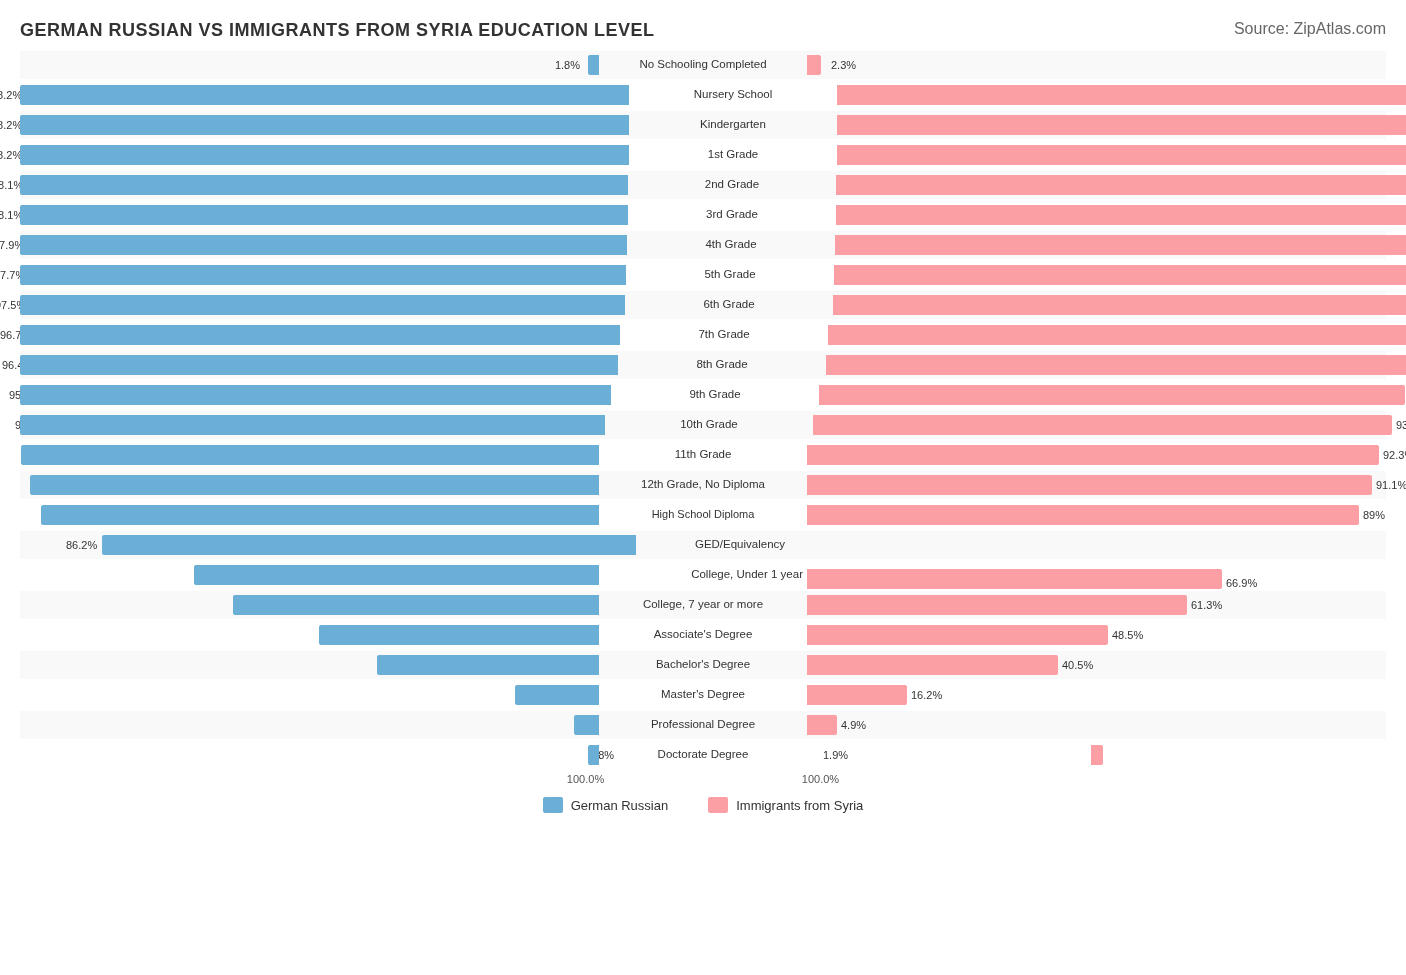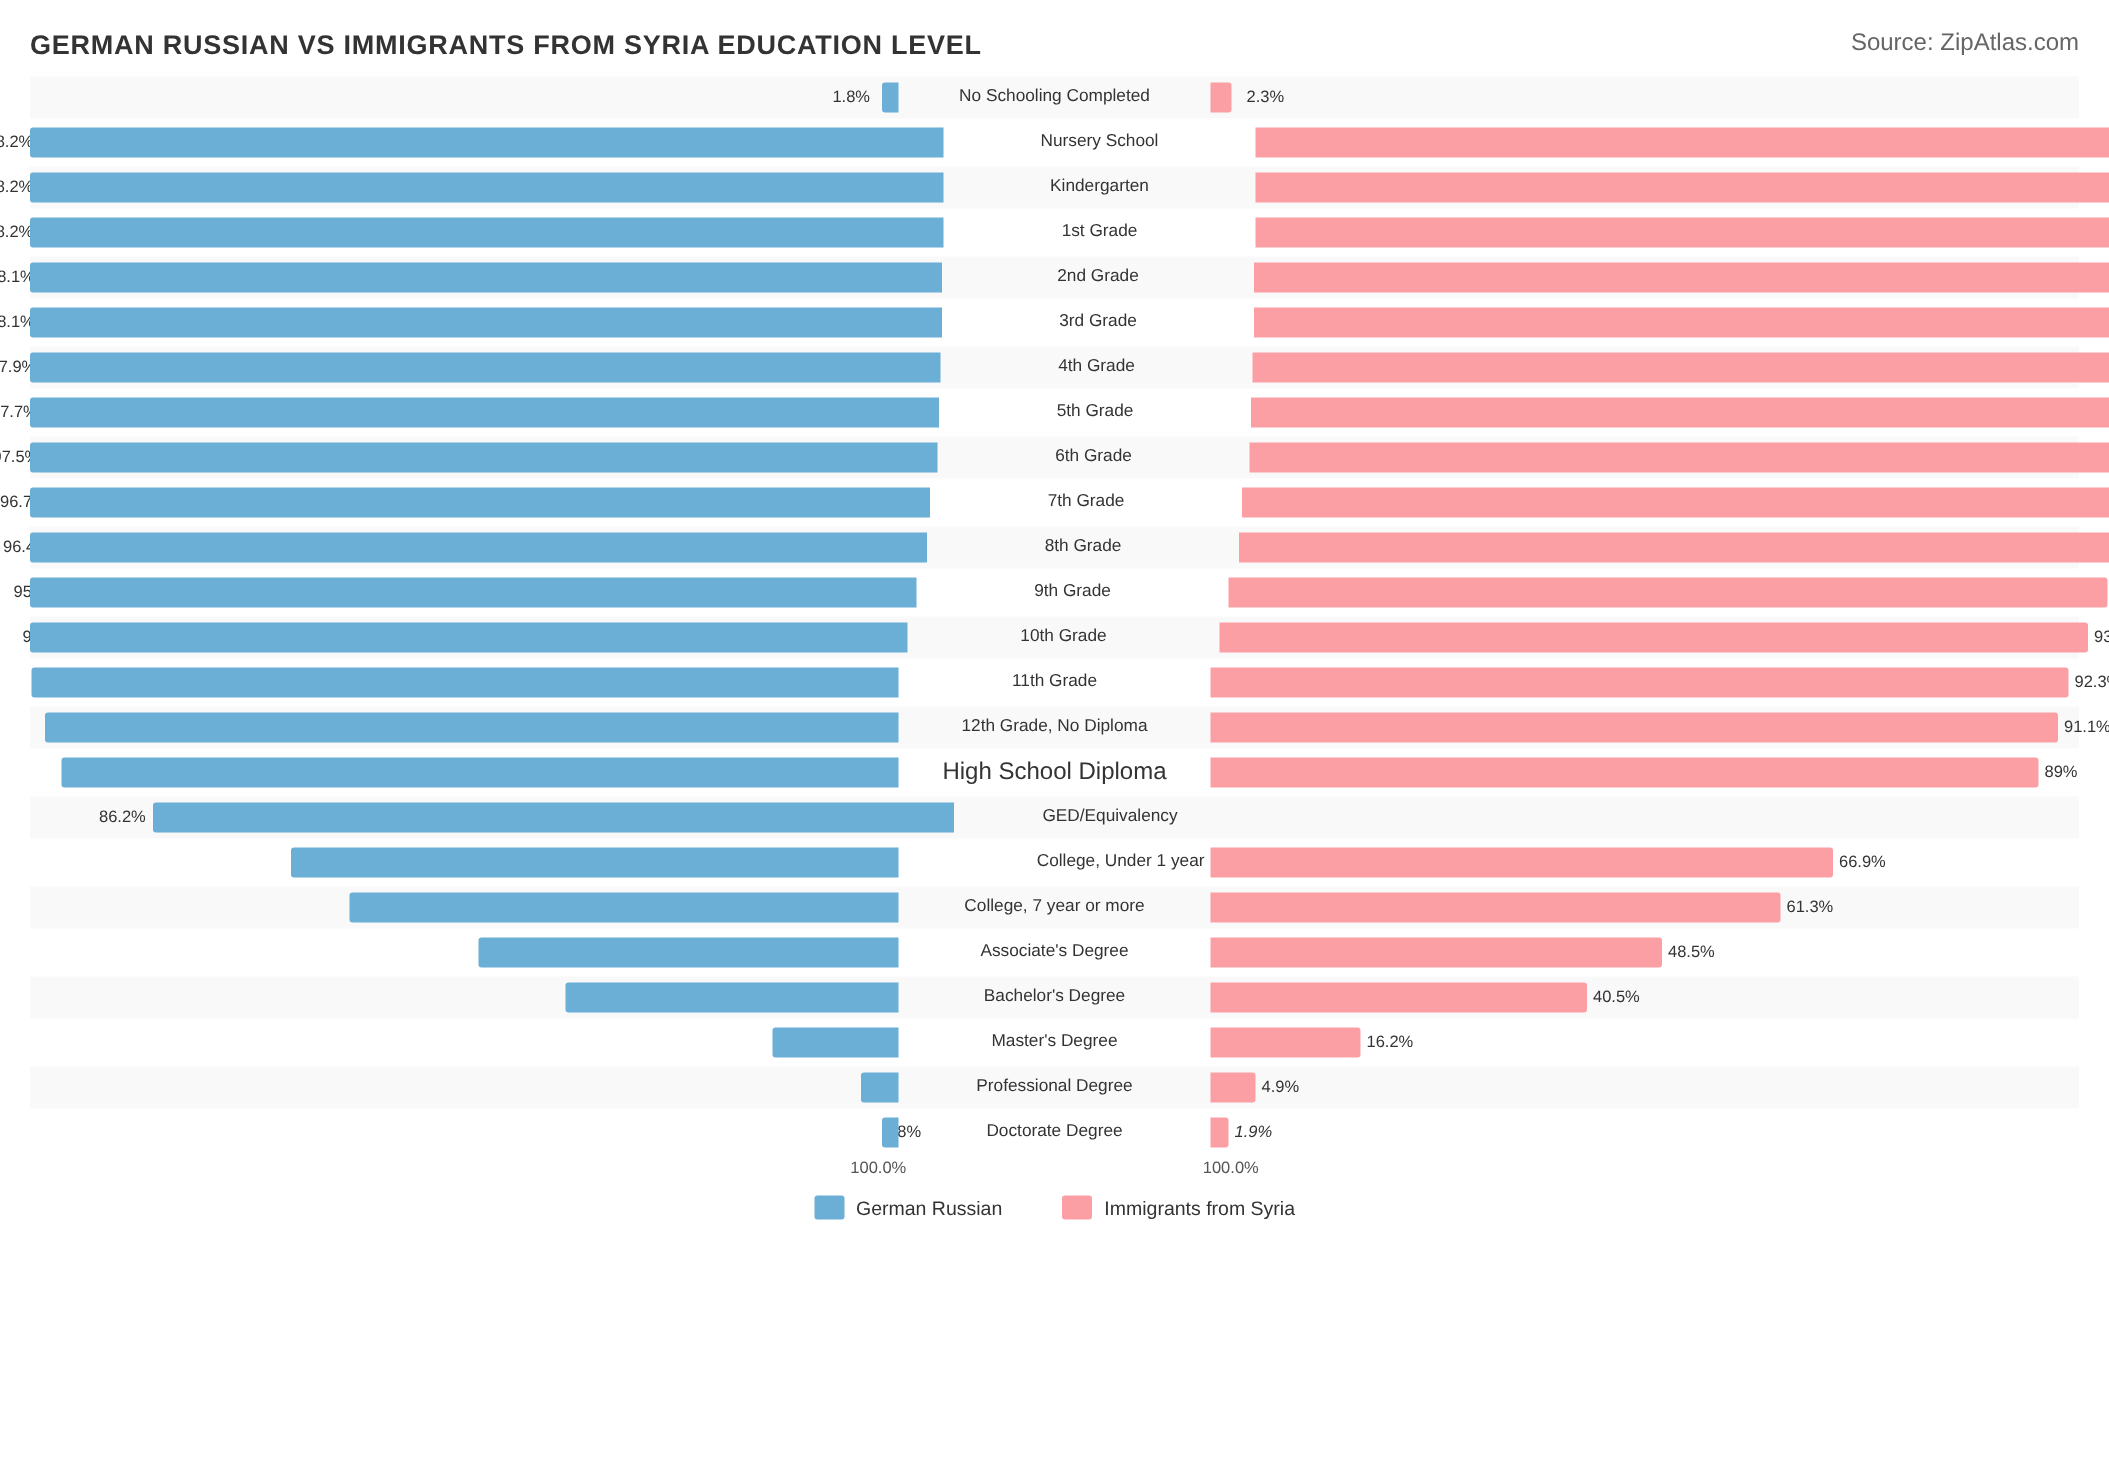--- a/index.html
+++ b/index.html
@@ -303,40 +303,40 @@
       <div class="right-section" style="width:620px; display:flex; align-items:center; justify-content:flex-start; padding-left:4px; height:100%; position:relative;">
         <div class="bar-pink" style="width:565px; height:20px; background:#fc9fa5; border-radius:0 2px 2px 0; flex-shrink:0;"></div>
         <span style="font-size:11px; color:#333; position:absolute; left:573px;">91.1%</span>
       </div>
     </div>
       <div class="bar-row" style="background: rgb(255, 255, 255);">
       <div class="left-section" style="width:620px; display:flex; align-items:center; justify-content:flex-end; padding-right:4px; height:100%; position:relative;">
         <span style="font-size:11px; color:#333; position:absolute; left: 22px;">90%</span>
         <div class="bar-blue" style="width:558px; height:20px; background:#6baed6; border-radius:2px 0 0 2px; flex-shrink:0;"></div>
       </div>
-      <div class="label-center" style="width:200px; text-align:center; font-size:16px; color:#333; z-index:2; flex-shrink:0;">High School Diploma</div>
+      <div class="label-center" style="width:200px; text-align:center; font-size:11px; color:#333; z-index:2; flex-shrink:0;">High School Diploma</div>
       <div class="right-section" style="width:620px; display:flex; align-items:center; justify-content:flex-start; padding-left:4px; height:100%; position:relative;">
         <div class="bar-pink" style="width:552px; height:20px; background:#fc9fa5; border-radius:0 2px 2px 0; flex-shrink:0;"></div>
         <span style="font-size:11px; color:#333; position:absolute; left:560px;">89%</span>
       </div>
     </div>
       <div class="bar-row" style="background: rgb(249, 249, 249);">
       <div class="left-section" style="width:620px; display:flex; align-items:center; justify-content:flex-end; padding-right:4px; height:100%; position:relative;">
         <span style="font-size:11px; color:#333; position:absolute; left: 46px;">86.2%</span>
         <div class="bar-blue" style="width:534px; height:20px; background:#6baed6; border-radius:2px 0 0 2px; flex-shrink:0;"></div>
       </div>
       <div class="label-center" style="width:200px; text-align:center; font-size:11.5px; color:#333; z-index:2; flex-shrink:0;">GED/Equivalency</div>
     </div>
       <div class="bar-row" style="background: rgb(255, 255, 255);">
       <div class="left-section" style="width:620px; display:flex; align-items:center; justify-content:flex-end; padding-right:4px; height:100%; position:relative;">
         <span style="font-size:11px; color:#333; position:absolute; left: 175px;">65.4%</span>
         <div class="bar-blue" style="width:405px; height:20px; background:#6baed6; border-radius:2px 0 0 2px; flex-shrink:0;"></div>
       </div>
       <div class="label-center" style="width:200px; text-align:right; font-size:11.5px; color:#333; z-index:2; flex-shrink:0;">College, Under 1 year</div>
-      <div class="right-section" style="width:620px; display:flex; align-items:center; justify-content:flex-start; padding-left:4px; height:100%; position:relative;">
+      <div class="right-section" style="width:620px; display:flex; align-items:flex-end; justify-content:flex-start; padding-left:4px; height:100%; position:relative;">
         <div class="bar-pink" style="width:415px; height:20px; background:#fc9fa5; border-radius:0 2px 2px 0; flex-shrink:0;"></div>
         <span style="font-size:11px; color:#333; position:absolute; left:423px;">66.9%</span>
       </div>
     </div>
       <div class="bar-row" style="background: rgb(249, 249, 249);">
       <div class="left-section" style="width:620px; display:flex; align-items:center; justify-content:flex-end; padding-right:4px; height:100%; position:relative;">
         <span style="font-size:11px; color:#333; position:absolute; left: 214px;">59.1%</span>
         <div class="bar-blue" style="width:366px; height:20px; background:#6baed6; border-radius:2px 0 0 2px; flex-shrink:0;"></div>
       </div>
       <div class="label-center" style="width:200px; text-align:center; font-size:11.5px; color:#333; z-index:2; flex-shrink:0;">College, 7 year or more</div>
@@ -388,21 +388,21 @@
         <div class="bar-pink" style="width:30px; height:20px; background:#fc9fa5; border-radius:0 2px 2px 0; flex-shrink:0;"></div>
         <span style="font-size:11px; color:#333; position:absolute; left:38px;">4.9%</span>
       </div>
     </div>
       <div class="bar-row" style="background: rgb(255, 255, 255);">
       <div class="left-section" style="width:620px; display:flex; align-items:center; justify-content:flex-end; padding-right:4px; height:100%; position:relative;">
         <span style="font-size:11px; color:#333; position:absolute; left: 569px;">1.8%</span>
         <div class="bar-blue" style="width:11px; height:20px; background:#6baed6; border-radius:2px 0 0 2px; flex-shrink:0;"></div>
       </div>
       <div class="label-center" style="width:200px; text-align:center; font-size:11.5px; color:#333; z-index:2; flex-shrink:0;">Doctorate Degree</div>
-      <div class="right-section" style="width:620px; display:flex; align-items:center; justify-content:flex-start; padding-left:4px; height:100%; position:relative;font-style:italic;">
+      <div class="right-section" style="width:620px; display:flex; align-items:center; justify-content:center; padding-left:4px; height:100%; position:relative;">
         <div class="bar-pink" style="width:12px; height:20px; background:#fc9fa5; border-radius:0 2px 2px 0; flex-shrink:0;"></div>
         <span style="font-size:11px; color:#333; position:absolute; left:20px;">1.9%</span>
       </div>
     </div>
     </div>
   <div class="axis-row">
     <div class="axis-left">100.0%</div>
     <div class="axis-mid"></div>
     <div class="axis-right">100.0%</div>
   </div>

